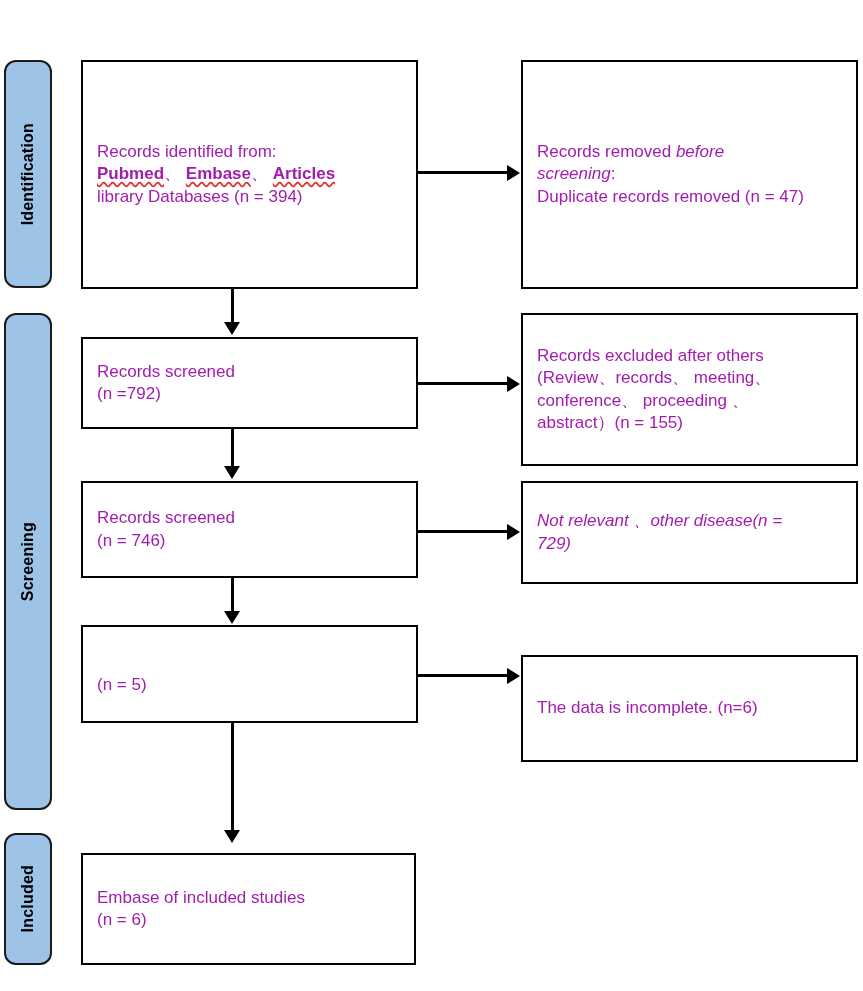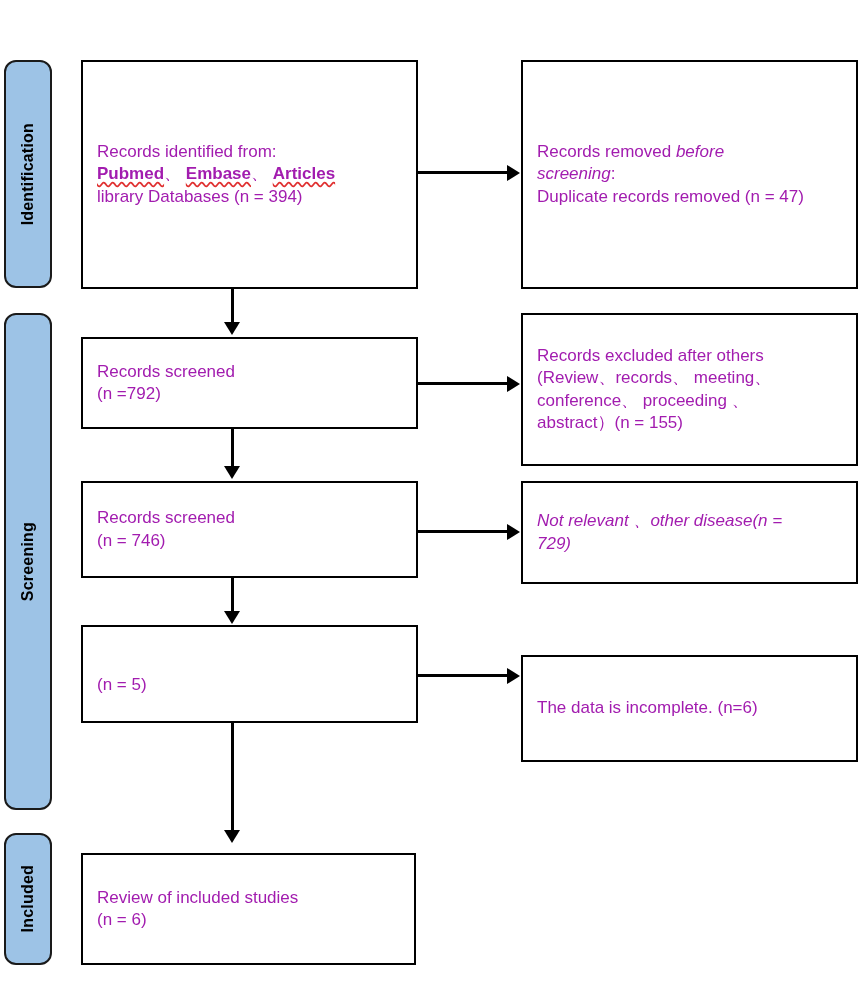--- a/index.html
+++ b/index.html
@@ -183,21 +183,21 @@
 
   <div class="box" id="box-eligibility">
     <div class="box-text"><br><span>(n = 5)</span></div>
   </div>
 
   <div class="box" id="box-incomplete">
     <div class="box-text"><span>The data is incomplete. (n=6)</span><br></div>
   </div>
 
   <div class="box" id="box-included">
-    <div class="box-text"><span>Review of included studies</span><br><span>(n = 6)</span></div>
+    <div class="box-text"><span>Embase of included studies</span><br><span>(n = 6)</span></div>
   </div>
 
   <div class="conn conn-v" id="v1"></div>
   <div class="arrow-down" id="v1-head"></div>
 
   <div class="conn conn-v" id="v2"></div>
   <div class="arrow-down" id="v2-head"></div>
 
   <div class="conn conn-v" id="v3"></div>
   <div class="arrow-down" id="v3-head"></div>

